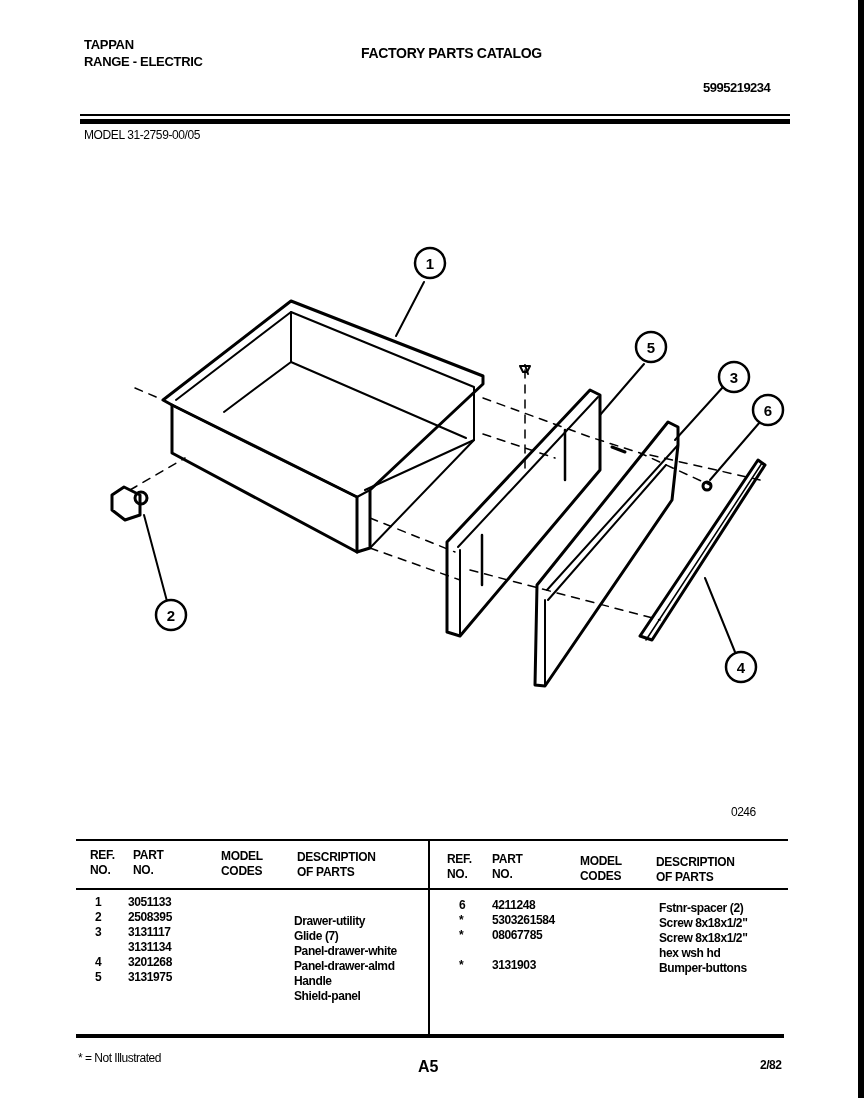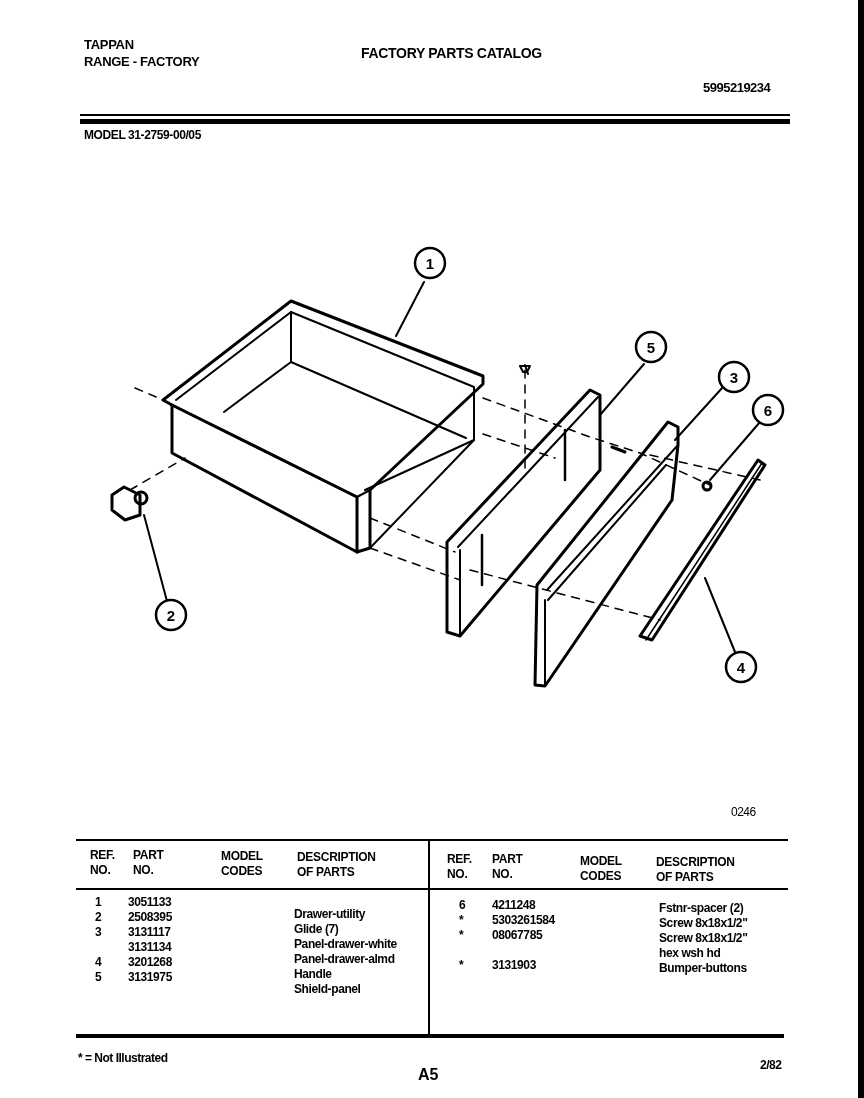--- a/index.html
+++ b/index.html
@@ -7,46 +7,46 @@
     width:864px; height:1098px; position:relative; overflow:hidden;
     background:#ffffff; color:#000;
     font-family:"Liberation Sans", sans-serif;
   }
   .abs { position:absolute; }
   .hdr-brand { left:84px; top:36px; font-size:13px; font-weight:bold; line-height:17px; letter-spacing:-0.3px; }
   .hdr-title { left:361px; top:45px; font-size:14px; font-weight:bold; letter-spacing:-0.3px; }
   .hdr-code { left:703px; top:49px; font-size:13px; font-weight:bold; letter-spacing:-0.5px;margin-top:31px; }
   .rule-top1 { left:80px; top:114px; width:710px; height:2px; background:#000; }
   .rule-top2 { left:80px; top:119px; width:710px; height:5px; background:#000; }
-  .model { left:84px; top:128px; font-size:12px; font-weight:bold; letter-spacing:-0.4px; }
+  .model { left:84px; top:128px; font-size:12px; font-weight:normal; letter-spacing:-0.4px; }
   .right-edge { left:858px; top:0; width:6px; height:1098px; background:#000; }
   .diagram { left:0; top:0; width:864px; height:840px; }
   .fig-id { left:731px; top:805px; font-size:12px; font-weight:normal; letter-spacing:-0.5px; }
 
   .tbl-top { left:76px; top:839px; width:712px; height:2px; background:#000; }
   .tbl-mid { left:76px; top:888px; width:712px; height:2px; background:#000; }
   .tbl-bot { left:76px; top:1034px; width:708px; height:4px; background:#000; }
   .tbl-div { left:428px; top:841px; width:2px; height:193px; background:#000; }
 
   .th { font-size:12px; font-weight:bold; line-height:15px; letter-spacing:-0.3px; }
   .td { font-size:12px; font-weight:bold; line-height:15px; letter-spacing:-0.4px; white-space:nowrap; }
   .col { position:absolute; }
 
-  .foot-note { left:78px; top:1051px; font-size:12px; font-weight:bold; letter-spacing:-0.5px; }
-  .foot-page { left:418px; top:1058px; font-size:16px; font-weight:bold;margin-top:8px; }
+  .foot-note { left:78px; top:1051px; font-size:12px; font-weight:normal; letter-spacing:-0.5px; }
+  .foot-page { left:418px; top:1058px; font-size:16px; font-weight:bold; }
   .foot-date { left:760px; top:1058px; font-size:12px; font-weight:bold; letter-spacing:-0.5px; }
 
   .callout-text { font-family:"Liberation Sans", sans-serif; font-weight:bold; font-size:15px; }
 </style>
 </head>
 <body>
 
 <div class="abs hdr-brand">
   <div>TAPPAN</div>
-  <div>RANGE - FACTORY</div>
+  <div>RANGE - ELECTRIC</div>
 </div>
 <div class="abs hdr-title">FACTORY PARTS CATALOG</div>
 <div class="abs hdr-code">5995219234</div>
 <div class="abs rule-top1"></div>
 <div class="abs rule-top2"></div>
 <div class="abs model">MODEL 31-2759-00/05</div>
 <div class="abs right-edge"></div>
 
 <svg class="abs diagram" viewBox="0 0 864 840" width="864" height="840">
   <g fill="none" stroke="#000" stroke-linecap="round" stroke-linejoin="round">
@@ -182,21 +182,21 @@
     <div>5</div>
   </div>
   <div class="col td" style="left:36px;top:0;">
     <div>3051133</div>
     <div>2508395</div>
     <div>3131117</div>
     <div>3131134</div>
     <div>3201268</div>
     <div>3131975</div>
   </div>
-  <div class="col td" style="left:202px;top:12px;">
+  <div class="col td" style="left:202px;top:19px;">
     <div>Drawer-utility</div>
     <div>Glide (7)</div>
     <div>Panel-drawer-white</div>
     <div>Panel-drawer-almd</div>
     <div>Handle</div>
     <div>Shield-panel</div>
   </div>
 </div>
 
 <div class="abs" style="left:456px;top:898px;width:330px;">

